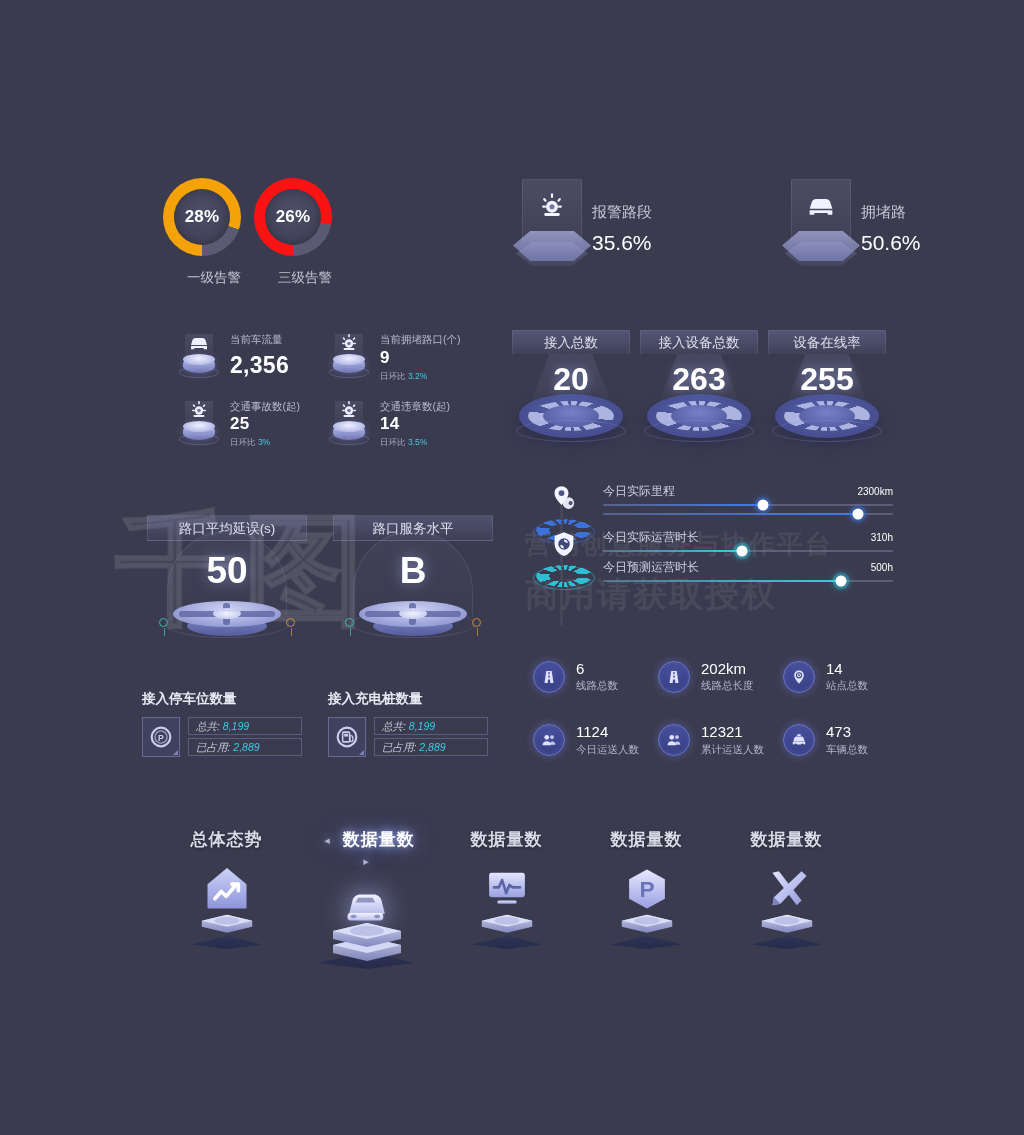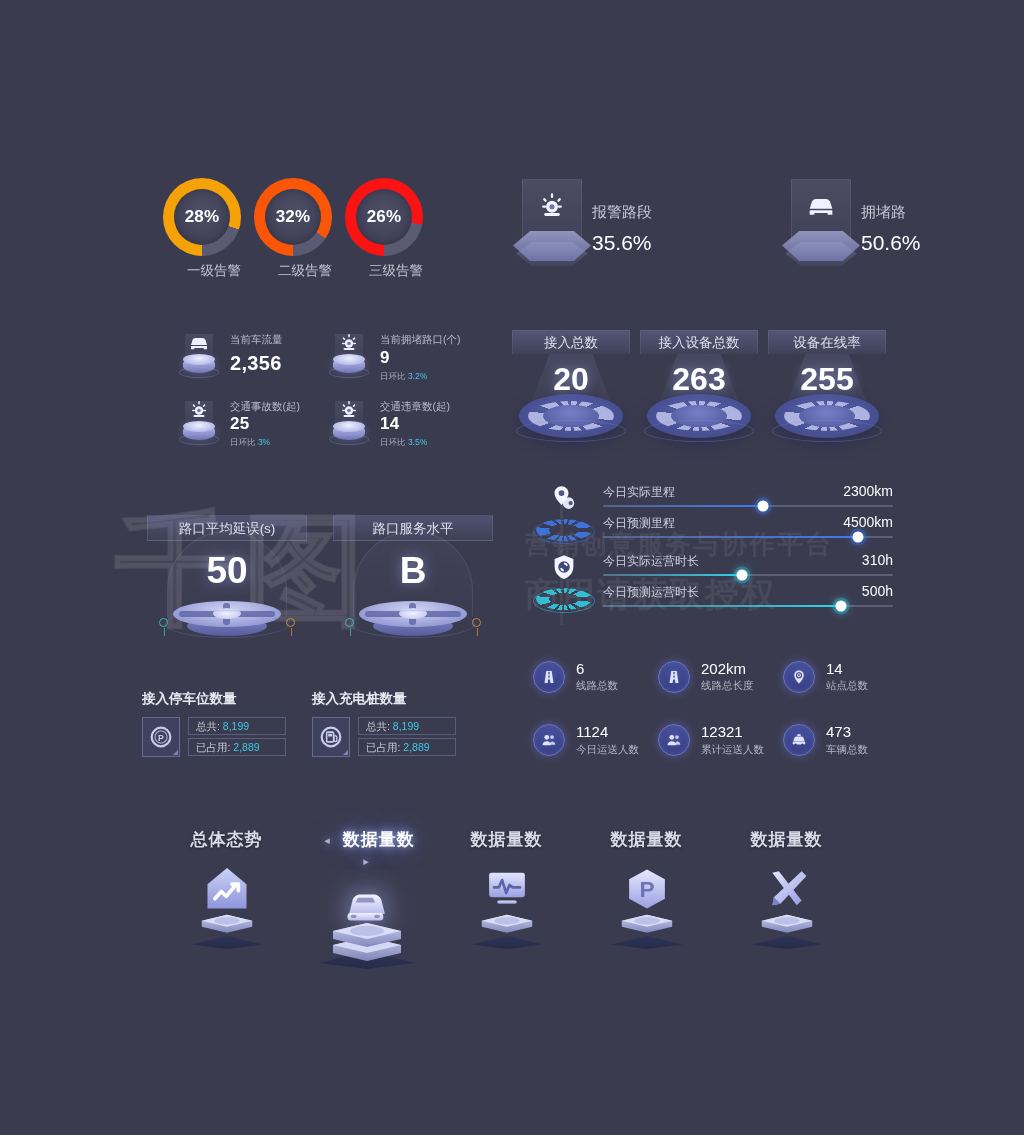--- a/index.html
+++ b/index.html
@@ -38,21 +38,21 @@
   .donut-cell { width: 78px; text-align: right; }
   .donut { position: relative; width: 78px; height: 78px; }
   .donut .ring { position: absolute; inset: 0; border-radius: 50%; }
   .donut .inner {
     position: absolute; inset: 11px; border-radius: 50%;
     background: radial-gradient(circle at 50% 40%, #4d4d66 0%, #44445c 55%, #3d3d52 100%);
     display: flex; align-items: center; justify-content: center;
     box-shadow: inset 0 0 10px rgba(0,0,0,.25);
   }
   .donut .pct { color: #fff; font-size: 17px; font-weight: bold; letter-spacing: .2px; }
-  .donut-label { margin-top: 6px; color: #c3c4d2; font-size: 13.5px; }
+  .donut-label { margin-top: 13px; color: #c3c4d2; font-size: 13.5px; }
 
   
   .hero-stats { position: absolute; left: 513px; top: 175px; display: flex; gap: 130px; }
   .hero { display: flex; align-items: flex-start; gap: 1px; }
   .hero .txt { padding-top: 28px; }
   .hero .t-label { color: #c7c8d6; font-size: 15px; margin-bottom: 9px; }
   .hero .t-val { color: #fff; font-size: 21px; }
 
   .holo-hex { position: relative; width: 78px; height: 92px; }
   .holo-hex .glass {
@@ -75,21 +75,21 @@
   .holo-hex .gi { position: absolute; left: 50%; top: 14px; transform: translateX(-50%); }
 
   
   .metrics { position: absolute; left: 178px; top: 330px; width: 300px;
              display: grid; grid-template-columns: 150px 150px; row-gap: 14px; }
   .metric { display: flex; gap: 10px; }
   .metric .mi { width: 42px; flex: 0 0 42px; }
   .metric .mtxt { padding-top: 3px; }
   .m-label { color: #b9bace; font-size: 10.5px; line-height: 1.2; }
   .m-val { color: #fff; font-size: 17px; font-weight: bold; margin-top: 2px; letter-spacing: .3px; }
-  .m-val.big { font-size: 20px; margin-top: 6px; }
+  .m-val.big { font-size: 23px; margin-top: 6px; }
   .m-sub { font-size: 8.5px; color: #a9aabd; margin-top: 3px; }
   .m-sub b { color: #49c8e0; font-weight: normal; }
 
   
   .cyl { position: relative; width: 42px; height: 50px; }
   .cyl .beam {
     position: absolute; left: 7px; top: 4px; width: 28px; height: 28px;
     background: linear-gradient(180deg, rgba(180,186,230,.12), rgba(150,156,210,.03));
   }
   .cyl .body {
@@ -205,21 +205,21 @@
   .tl { position: absolute; width: 9px; height: 9px; border-radius: 50%; border: 1px solid; }
   .tl::after { content:''; position:absolute; left:3.5px; top:9px; width:1px; height:8px; background: currentColor; opacity:.8;}
 
   
   .slider-block { position: absolute; left: 533px; top: 483px; width: 360px; }
   .sl-group { position: relative; padding-left: 70px; }
   .sl-icon { position: absolute; left: 0; top: 0; width: 62px; height: 62px; }
   .sl-row { margin-bottom: 7px; }
   .sl-head { display: flex; justify-content: space-between; align-items: baseline; margin-bottom: 4px; }
   .sl-name { color: #cdd0e2; font-size: 12px; }
-  .sl-val { color: #ffffff; font-size: 14px; }
+  .sl-val { color: #ffffff; font-size: 10px; }
   .sl-track { position: relative; height: 2px; background: rgba(150,155,190,.38); border-radius: 2px; }
   .sl-fill { position: absolute; left: 0; top: 0; height: 2px; border-radius: 2px; }
   .sl-knob {
     position: absolute; top: 50%; width: 11px; height: 11px; border-radius: 50%;
     background: #fff; transform: translate(-50%, -50%);
   }
 
   
   .holo-r { position: relative; width: 62px; height: 62px; }
   .holo-r .ring2 {
@@ -256,23 +256,23 @@
     background: rgba(70,76,120,.38);
     display: flex; align-items: center; justify-content: center;
     position: relative;
   }
   .pk-iconbox::after {
     content: ''; position: absolute; right: 1px; bottom: 1px;
     border-left: 5px solid transparent; border-bottom: 5px solid rgba(170,178,235,.6);
   }
   .pk-rows { display: flex; flex-direction: column; gap: 3px; }
   .pk-row {
-    width: 98px; height: 18px; line-height: 17px; padding: 0 7px;
+    width: 114px; height: 18px; line-height: 17px; padding: 0 7px;
     border: 1px solid rgba(132,140,195,.42);
-    color: #c9cbdc; font-size: 10.5px; white-space: nowrap;
+    color: #c9cbdc; font-size: 10.5px; white-space: nowrap; font-style: italic;
   }
   .pk-row b { color: #3fc9e4; font-weight: normal; }
 
   
   .bus { position: absolute; left: 533px; top: 660px; width: 360px;
          display: grid; grid-template-columns: repeat(3, 125px); row-gap: 30px; }
   .bus-item { display: flex; gap: 11px; align-items: center; }
   .bus-circ {
     width: 32px; height: 32px; flex: 0 0 32px; border-radius: 50%;
     background: radial-gradient(circle at 50% 35%, #4a52a0 0%, #343c7d 80%);
@@ -311,29 +311,20 @@
 
   <div class="donuts" id="donuts">
   <div class="donut-cell">
     <div class="donut">
       <div class="ring" style="background: conic-gradient(#F5A209 0deg 288.8deg, #5a5a72 288.8deg 360deg); transform: rotate(180deg);"></div>
       <div class="inner">
             <span class="pct">28%</span>
           </div>
     </div>
     <div class="donut-label">一级告警</div>
-  </div>
-  <div class="donut-cell">
-    <div class="donut">
-      <div class="ring" style="background: conic-gradient(#FB5607 0deg 303.2deg, #5a5a72 303.2deg 360deg); transform: rotate(180deg);"></div>
-      <div class="inner">
-            <span class="pct">32%</span>
-          </div>
-    </div>
-    <div class="donut-label">二级告警</div>
   </div>
   <div class="donut-cell">
     <div class="donut">
       <div class="ring" style="background: conic-gradient(#FB1212 0deg 281.6deg, #5a5a72 281.6deg 360deg); transform: rotate(180deg);"></div>
       <div class="inner">
             <span class="pct">26%</span>
           </div>
     </div>
     <div class="donut-label">三级告警</div>
   </div>
@@ -561,24 +552,20 @@
         <div class="sl-head">
           <span class="sl-name">今日实际里程</span>
           <span class="sl-val">2300km</span>
         </div>
         <div class="sl-track">
           <div class="sl-fill" style="width:55%;background:linear-gradient(90deg, #3d7bf022, #3d7bf0);"></div>
           <div class="sl-knob" style="left:55%;box-shadow:0 0 0 3px #3d7bf044, 0 0 9px #3d7bf0;"></div>
         </div>
       </div>
       <div class="sl-row">
-        <div class="sl-head">
-          <span class="sl-name">今日预测里程</span>
-          <span class="sl-val">4500km</span>
-        </div>
         <div class="sl-track">
           <div class="sl-fill" style="width:88%;background:linear-gradient(90deg, #3d7bf022, #3d7bf0);"></div>
           <div class="sl-knob" style="left:88%;box-shadow:0 0 0 3px #3d7bf044, 0 0 9px #3d7bf0;"></div>
         </div>
       </div>
   </div>
   <div class="sl-group" style="margin-bottom:0px;">
     <div class="sl-icon">
       <div class="holo-r" style="--hc:#2fd3e8">
         <div class="hi"><svg width="30" height="30" viewBox="0 0 24 24">

